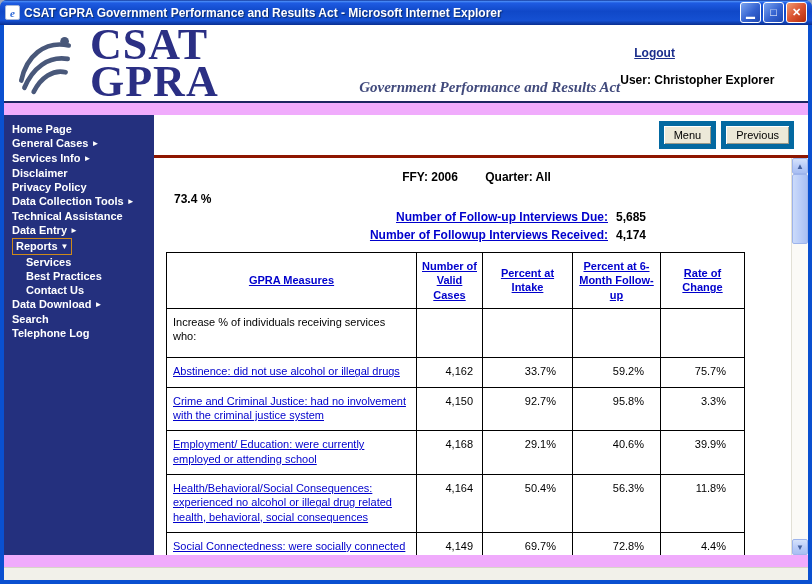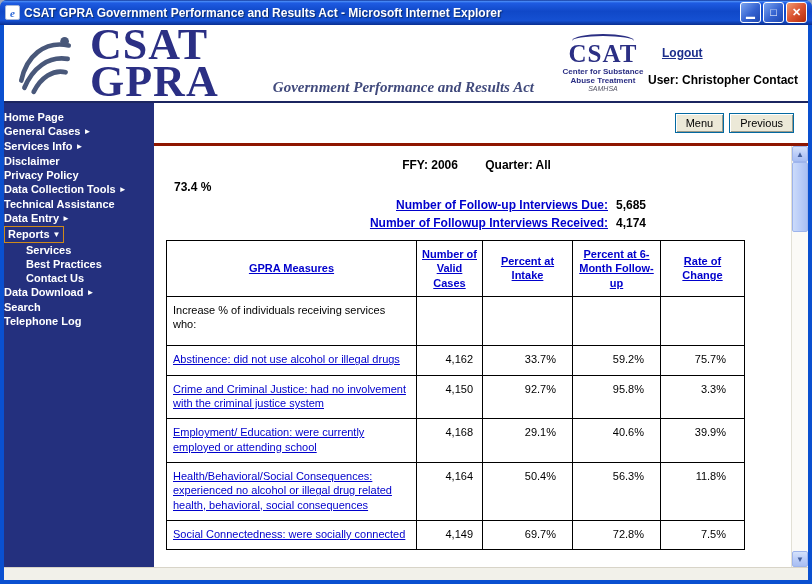--- a/index.html
+++ b/index.html
@@ -32,21 +32,21 @@
     display:inline-flex; align-items:center; justify-content:center;
     color:#FFFFFF; font-size:11px; font-weight:bold; cursor:pointer;
     background:linear-gradient(135deg,#7AA4F0 0%, #3462D0 55%, #1E48B2 100%);
     line-height:1;
   }
   .tb-btn.close { background:linear-gradient(135deg,#F09A72 0%, #DB5431 50%, #B42B0A 100%); }
 
   
   .chrome {
     position:absolute; top:25px; left:4px; right:4px; bottom:4px;
-    background:#bef264; display:flex; flex-direction:column;
+    background:#f0abfc; display:flex; flex-direction:column;gap:12px;
   }
 
   
   .header {
     height:78px; background:#FFFFFF; border-bottom:2px solid #1B2560;
     display:flex; align-items:center; padding:3px 10px 3px 8px;
   }
   .hhs-logo { width:66px; height:66px; flex:none; }
   .brand { display:flex; align-items:flex-end; margin-left:12px; }
   .brand-title {
@@ -65,31 +65,31 @@
   .session { margin-left:auto; width:178px; padding-top:4px; }
   .logout { display:inline-block; margin-left:14px; margin-bottom:13px; color:#1B2E8C; font-weight:bold; font-size:12px; text-decoration:underline; cursor:pointer; }
   .user { font-weight:bold; font-size:12px; color:#000000; white-space:nowrap; }
 
   
   .bodyrow { flex:1; display:flex; min-height:0; }
 
   .sidebar { width:150px; flex:none; background:#24307E; padding-top:7px; }
   .nav-item {
     color:#FFFFFF; font-weight:bold; font-size:11px; line-height:14px;
-    white-space:nowrap; cursor:pointer;
+    padding-left:8px; white-space:nowrap; cursor:pointer;
   }
   .nav-sub { padding-left:22px; }
   .nav-arrow { font-size:8px; margin-left:3px; vertical-align:1px; }
   .reports-box { display:inline-block; border:1px solid #CE8A1A; padding:0 3px; }
 
   .main { flex:1; display:flex; flex-direction:column; background:#FFFFFF; min-width:0; }
   .toolbar { height:40px; display:flex; justify-content:flex-end; align-items:center; gap:5px; padding-right:14px; }
   .btn {
     font-family:inherit; font-size:11px; color:#000;
-    background:#ECE9D8; border:1px solid #0369a1; padding:3px 10px; cursor:pointer;
+    background:#ECE9D8; border:5px solid #0369a1; padding:3px 10px; cursor:pointer;
     box-shadow:inset 1px 1px 0 #FFFFFF, inset -1px -1px 0 #9A9A8A;
   }
   .redline { height:3px; background:#8E1600; flex:none; }
 
   .report-wrap { flex:1; display:flex; min-height:0; }
   .report { flex:1; overflow:hidden; padding:8px 4px 0 12px; }
 
   .ffy-line { text-align:center; font-size:12px; font-weight:bold; color:#000; margin:4px 0 8px; }
   .ffy-line span { margin:0 12px; }
 
@@ -146,29 +146,23 @@
           <path d="M9 49 C 14 26, 31 10, 55 15"></path>
           <path d="M12 56 C 20 37, 35 25, 54 28"></path>
           <path d="M21 60 C 28 46, 40 38, 52 41"></path>
         </g>
         <circle cx="51" cy="11" r="4.2" fill="#49587A"></circle>
       </svg>
       <div class="brand">
         <span class="brand-title">CSAT GPRA</span>
         <span class="brand-subtitle">Government Performance and Results Act</span>
       </div>
-      <div class="csat-logo">
-        <div class="csat-arc"></div>
-        <div class="csat-acronym">CSAT</div>
-        <div class="csat-org">Center for Substance Abuse Treatment</div>
-        <div class="csat-agency">SAMHSA</div>
-      </div>
       <div class="session">
         <span class="logout">Logout</span>
-        <div class="user">User: Christopher Contact</div>
+        <div class="user">User: Christopher Explorer</div>
       </div>
     </div>
 
     <div class="bodyrow">
 
       <div class="sidebar">
         <div class="nav-item"><span>Home Page</span></div>
         <div class="nav-item"><span>General Cases</span><span class="nav-arrow">►</span></div>
         <div class="nav-item"><span>Services Info</span><span class="nav-arrow">►</span></div>
         <div class="nav-item"><span>Disclaimer</span></div>
@@ -267,21 +261,21 @@
                   <td class="num">4,164</td>
                   <td class="pct">50.4%</td>
                   <td class="pct">56.3%</td>
                   <td class="rate">11.8%</td>
                 </tr>
                 <tr>
                   <td class="measure"><span class="mlink">Social Connectedness:  were socially connected</span></td>
                   <td class="num">4,149</td>
                   <td class="pct">69.7%</td>
                   <td class="pct">72.8%</td>
-                  <td class="rate">7.5%</td>
+                  <td class="rate">4.4%</td>
                 </tr>
               </tbody>
             </table>
 
           </div>
 
           <div class="vscroll">
             <div class="sb-btn">▲</div>
             <div class="sb-track">
               <div class="sb-thumb"></div>

